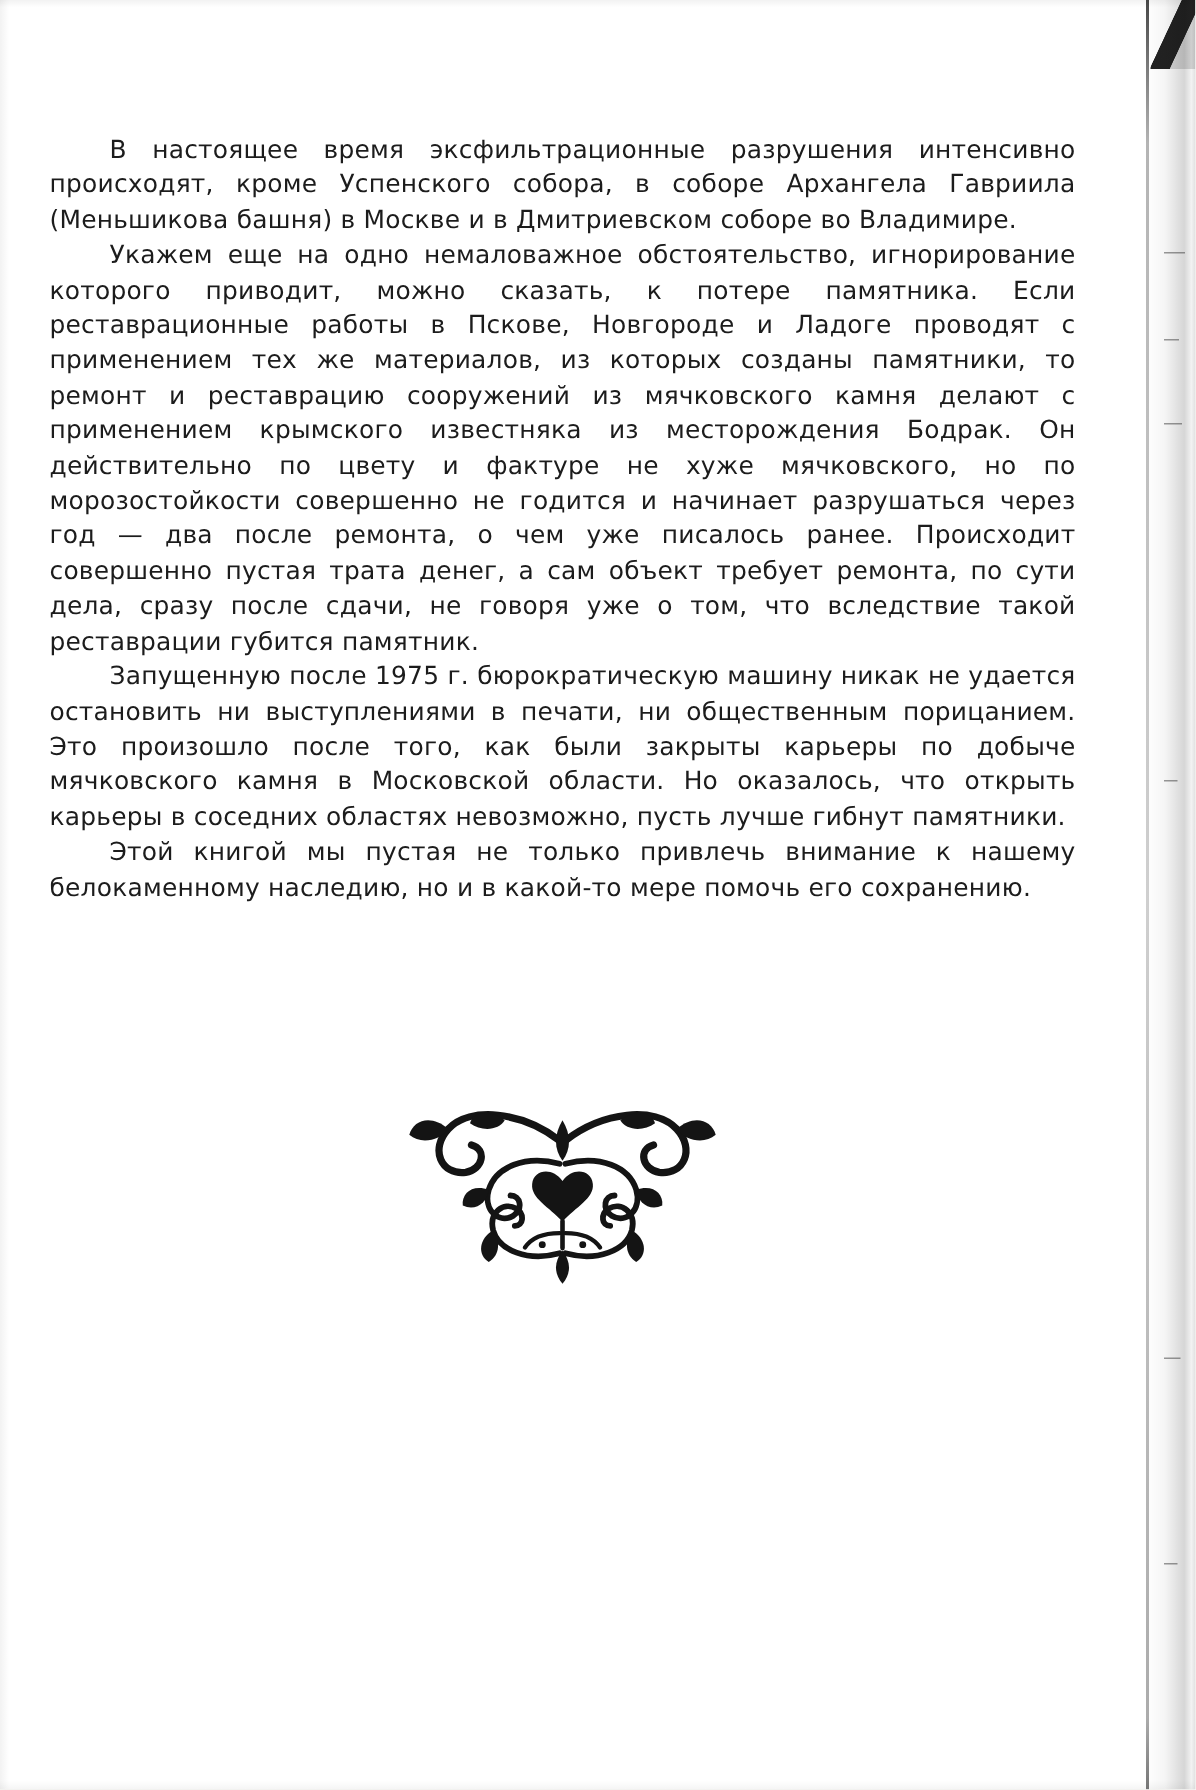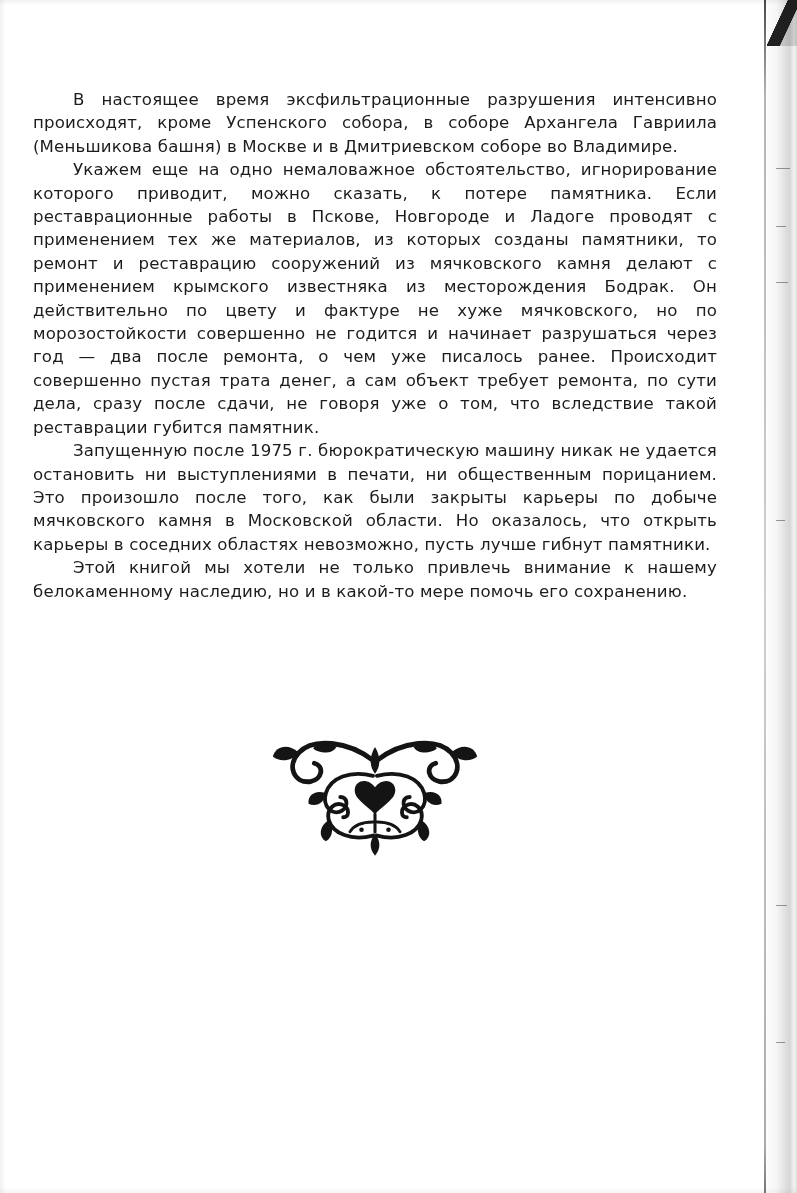--- a/index.html
+++ b/index.html
@@ -115,21 +115,21 @@
 </style>
 </head>
 <body>
 
 <div class="page">
 
   <div class="text-block">
     <p>В настоящее время эксфильтрационные разрушения интенсивно происходят, кроме Успенского собора, в соборе Архангела Гавриила (Меньшикова башня) в Москве и в Дмитриевском соборе во Владимире.</p>
     <p>Укажем еще на одно немаловажное обстоятельство, игнорирование которого приводит, можно сказать, к потере памятника. Если реставрационные работы в Пскове, Новгороде и Ладоге проводят с применением тех же материалов, из которых созданы памятники, то ремонт и реставрацию сооружений из мячковского камня делают с применением крымского известняка из месторождения Бодрак. Он действительно по цвету и фактуре не хуже мячковского, но по морозостойкости совершенно не годится и начинает разрушаться через год — два после ремонта, о чем уже писалось ранее. Происходит совершенно пустая трата денег, а сам объект требует ремонта, по сути дела, сразу после сдачи, не говоря уже о том, что вследствие такой реставрации губится памятник.</p>
     <p>Запущенную после 1975 г. бюрократическую машину никак не удается остановить ни выступлениями в печати, ни общественным порицанием. Это произошло после того, как были закрыты карьеры по добыче мячковского камня в Московской области. Но оказалось, что открыть карьеры в соседних областях невозможно, пусть лучше гибнут памятники.</p>
-    <p>Этой книгой мы хотели не только привлечь внимание к нашему белокаменному наследию, но и в какой-то мере помочь его сохранению.</p>
+    <p>Этой книгой мы пустая не только привлечь внимание к нашему белокаменному наследию, но и в какой-то мере помочь его сохранению.</p>
   </div>
 
   <div class="ornament-wrap">
     <svg width="212" height="128" viewBox="0 0 220 132" xmlns="http://www.w3.org/2000/svg" aria-hidden="true">
       <defs>
         <g id="halfOrn" stroke="#141414" fill="none" stroke-linecap="round">
 
           <path d="M108,28 C82,8 46,4 31,20 C18,34 26,52 43,50 C55,48 58,34 47,31" stroke-width="5"></path>
 
           <path d="M31,20 C20,10 7,13 4,24 C12,31 25,28 31,20 Z" fill="#141414" stroke="none"></path>

